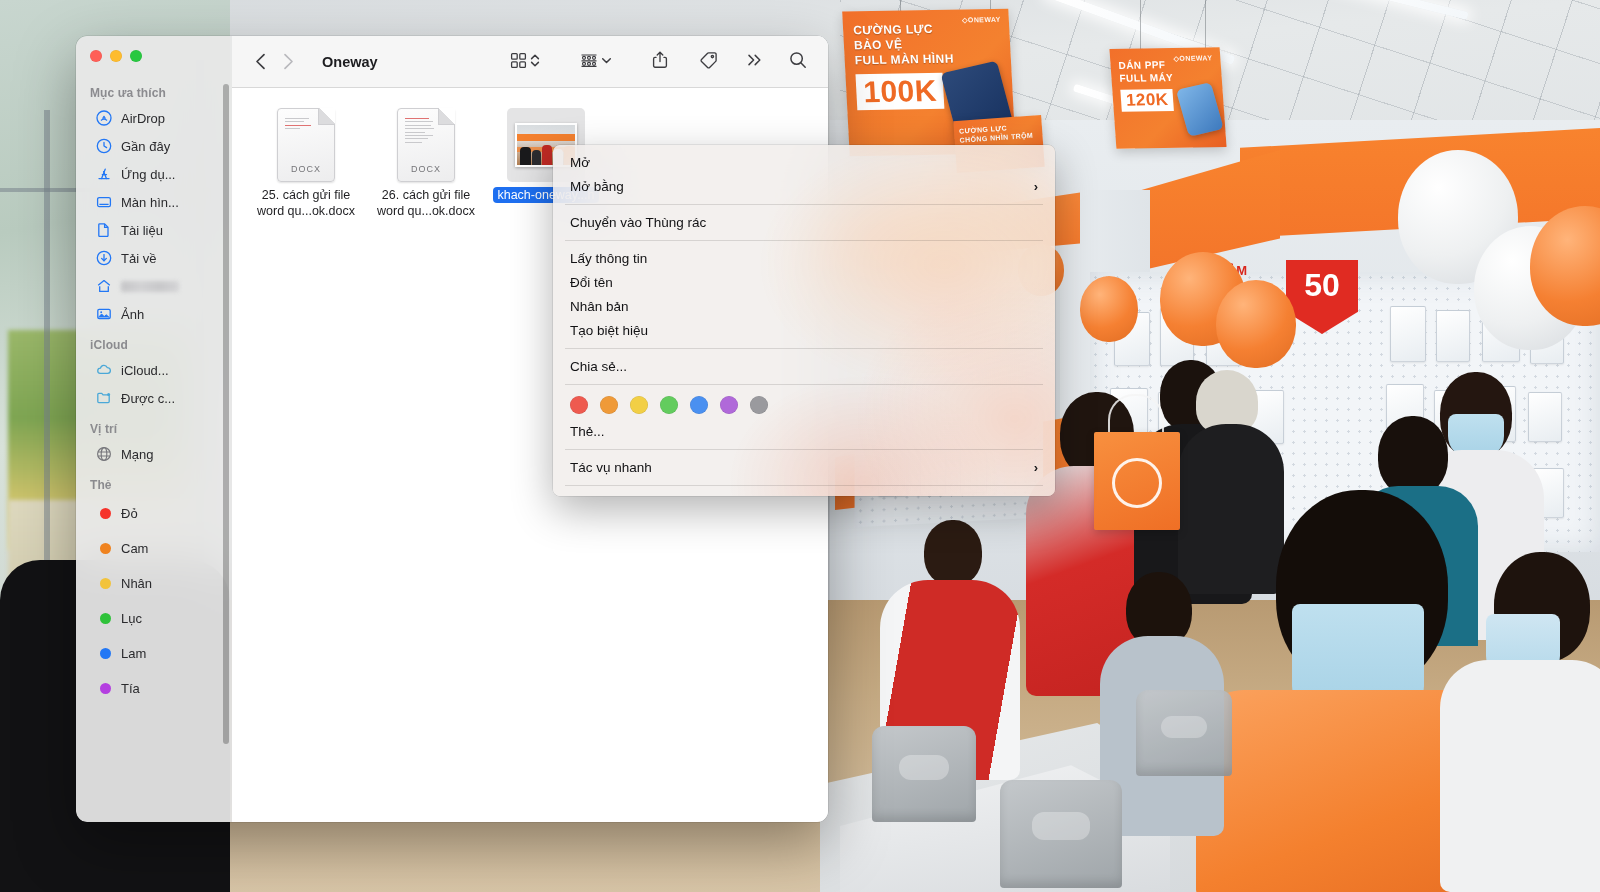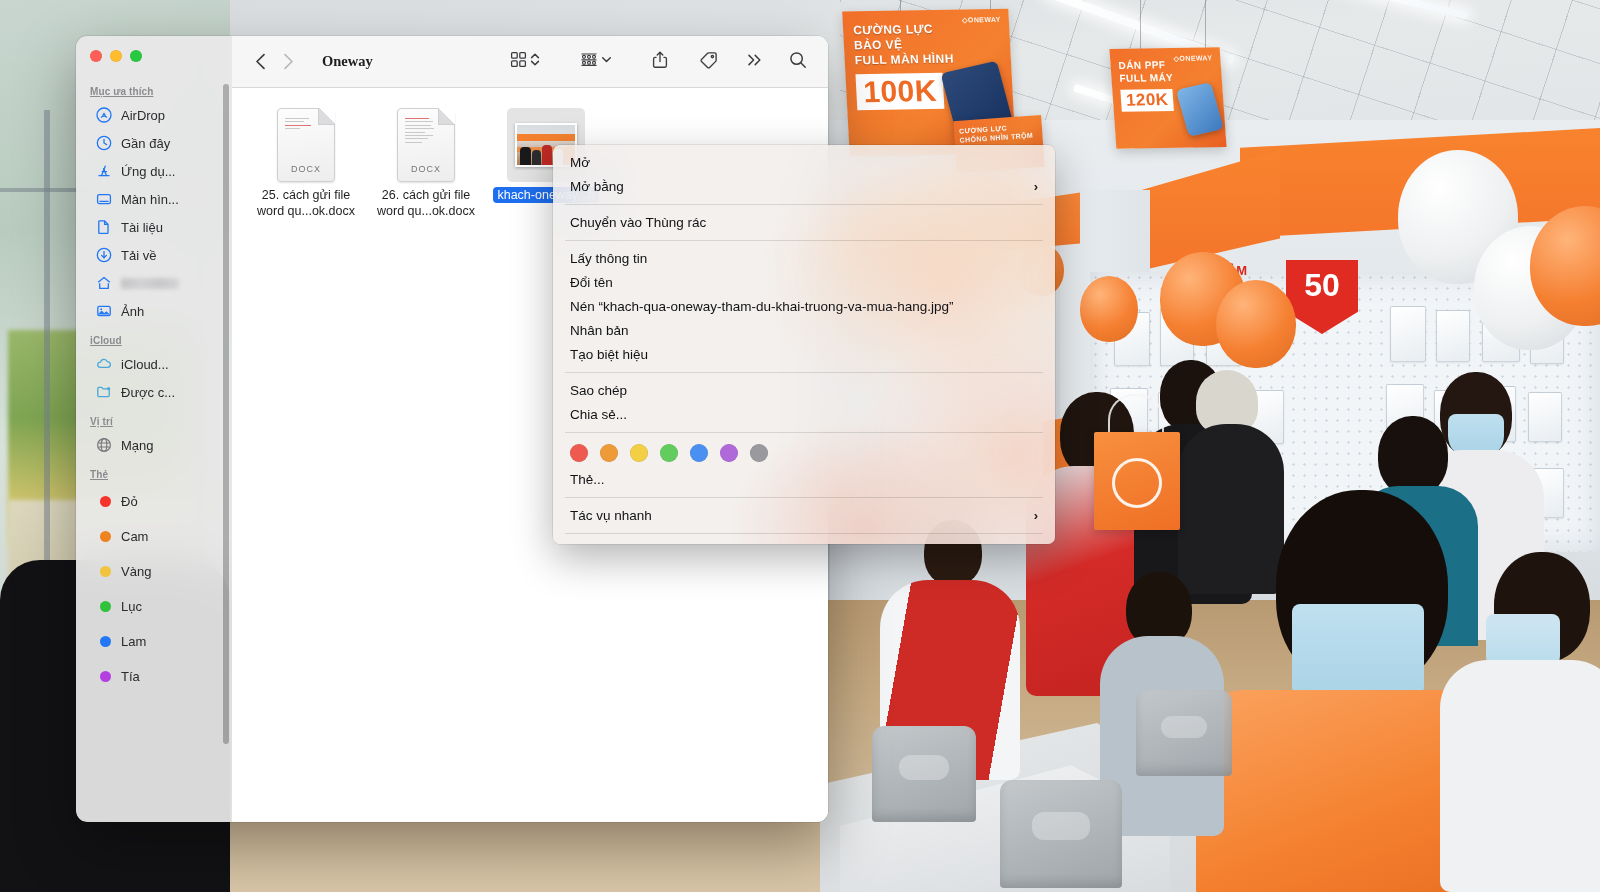--- a/index.html
+++ b/index.html
@@ -258,22 +258,22 @@
   }
   .traffic {
     position: absolute; left: 14px; top: 14px; display: flex; gap: 8px;
   }
   .tl { width: 12px; height: 12px; border-radius: 50%; }
   .tl.red    { background: #ff5f57; box-shadow: inset 0 0 0 .5px rgba(0,0,0,.08); }
   .tl.yellow { background: #febc2e; box-shadow: inset 0 0 0 .5px rgba(0,0,0,.08); }
   .tl.green  { background: #28c840; box-shadow: inset 0 0 0 .5px rgba(0,0,0,.08); }
 
   .sb-group-title {
-    font-size: 10px; font-weight: bold; color: #8b8b8f;
-    padding: 10px 0 4px 14px; letter-spacing: .1px; text-decoration: underline;
+    font-size: 12px; font-weight: bold; color: #8b8b8f;
+    padding: 10px 0 4px 14px; letter-spacing: .1px;
   }
   .sb-item {
     display: flex; align-items: center; gap: 8px;
     height: 28px; padding: 0 10px 0 13px;
     color: #2b2b2e; font-size: 13px;
     border-radius: 6px; margin: 0 6px;
     white-space: nowrap;
   }
   .sb-item .ico { width: 18px; height: 18px; flex: 0 0 18px; display:flex; align-items:center; justify-content:center; }
   .sb-item .ico svg { display:block; }
@@ -295,21 +295,20 @@
     background: #ffffff;
     display: flex; flex-direction: column;
     position: relative;
   }
   #toolbar {
     height: 52px; flex: 0 0 52px;
     background: rgba(246,246,246,.96);
     border-bottom: .5px solid rgba(0,0,0,.12);
     display: flex; align-items: center; gap: 0;
     padding: 0 14px;
-    font-family: Liberation Serif, serif;
   }
   .nav-btn {
     width: 28px; height: 28px; display: flex; align-items: center; justify-content: center;
     color: #3e3e42;
   }
   .nav-btn.dim { color: #b9b9bd; }
   #win-title {
     font-size: 14.5px; font-weight: bold; color: #1d1d20;
     margin-left: 20px;
   }
@@ -723,21 +722,21 @@
     <div class="sb-item" style="height:35px">
       <span class="ico">
           <span class="sb-dot" style="background:#ef8320"></span>
         </span>
       <span>Cam</span>
     </div>
     <div class="sb-item" style="height:35px">
       <span class="ico">
           <span class="sb-dot" style="background:#f2c33c"></span>
         </span>
-      <span>Vàng</span>
+      <span>Nhân</span>
     </div>
     <div class="sb-item" style="height:35px">
       <span class="ico">
           <span class="sb-dot" style="background:#2fc23a"></span>
         </span>
       <span>Lục</span>
     </div>
     <div class="sb-item" style="height:35px">
       <span class="ico">
           <span class="sb-dot" style="background:#2277f5"></span>
@@ -929,34 +928,28 @@
 
   <div class="msep"></div>
 
   <div class="mi">
     <span>Lấy thông tin</span>
   </div>
   <div class="mi">
     <span>Đổi tên</span>
   </div>
   <div class="mi">
-    <span>Nén “khach-qua-oneway-tham-du-khai-truong-va-mua-hang.jpg”</span>
-  </div>
-  <div class="mi">
     <span>Nhân bản</span>
   </div>
   <div class="mi">
     <span>Tạo biệt hiệu</span>
   </div>
 
   <div class="msep"></div>
 
-  <div class="mi">
-    <span>Sao chép</span>
-  </div>
   <div class="mi">
     <span>Chia sẻ...</span>
   </div>
 
   <div class="msep"></div>
 
   <div class="swatches">
     <span class="sw" style="background:#ee5a4f"></span>
     <span class="sw" style="background:#ef9a38"></span>
     <span class="sw" style="background:#f2cf45"></span>

